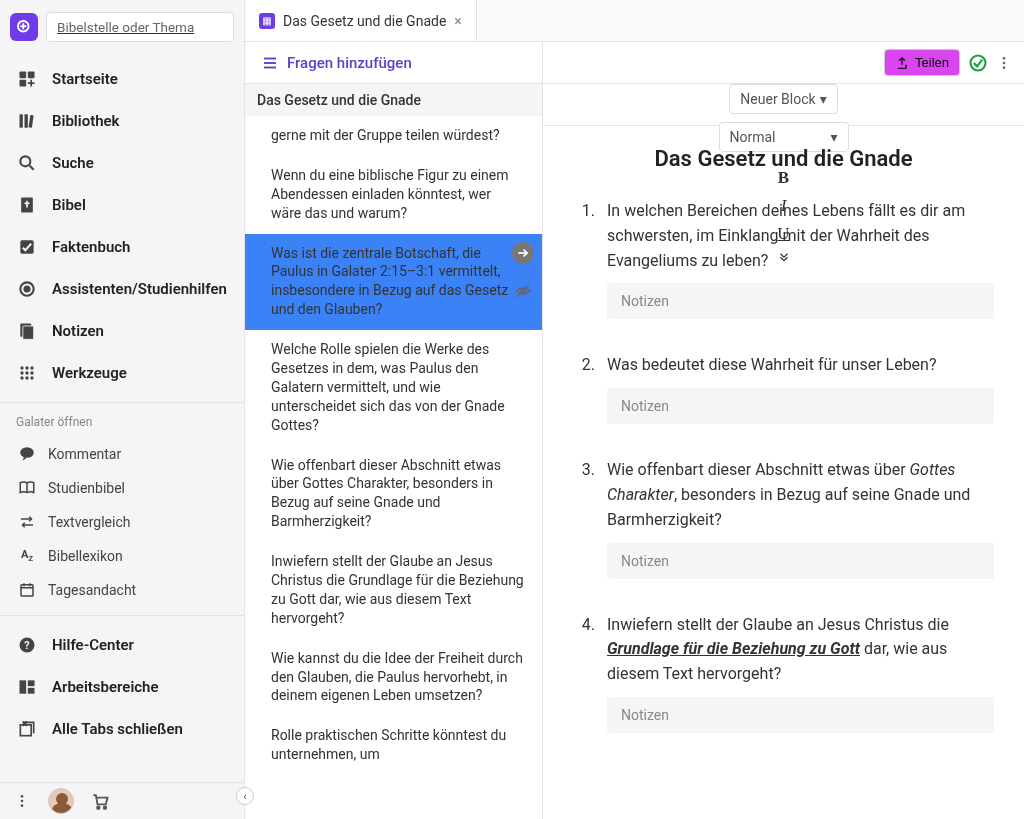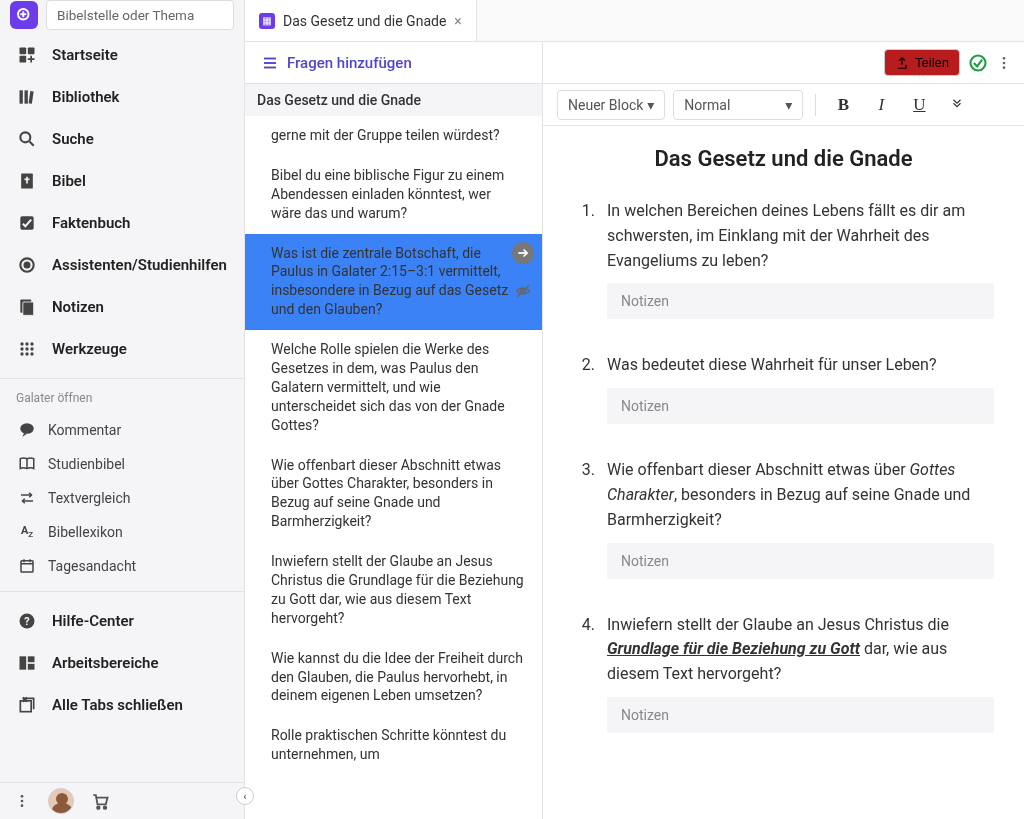--- a/index.html
+++ b/index.html
@@ -1,21 +1,21 @@
 <!DOCTYPE html>
 <html><head>
 <meta charset="utf-8">
 <style>
   * { box-sizing: border-box; margin: 0; padding: 0; }
   html, body { height: 100%; font-family: -apple-system, BlinkMacSystemFont, "Segoe UI", Roboto, sans-serif; font-size: 14px; color: #333; background: #fff; overflow: hidden; }
   body { display: flex; }
   
   
   .sidebar { width: 245px; background: #f5f5f7; border-right: 1px solid #e3e3e6; display: flex; flex-direction: column; flex-shrink: 0; }
-  .sidebar-top { padding: 0 10px; display: flex; gap: 8px; align-items: center; }
+  .sidebar-top { padding: 12px 10px; display: flex; gap: 8px; align-items: center; text-decoration: underline; }
   .logo { width: 28px; height: 28px; background: #6c3ce8; border-radius: 6px; display: flex; align-items: center; justify-content: center; color: #fff; flex-shrink:0;}
   .search-box { flex: 1; background: #fff; border: 1px solid #ddd; border-radius: 4px; padding: 6px 10px; font-size: 13.5px; color: #666; }
   .nav-items { padding: 4px 0; }
   .nav-item { display: flex; align-items: center; gap: 14px; padding: 10px 16px; cursor: pointer; font-size: 15px; font-weight: 600; color: #222; }
   .nav-icon { width: 22px; height: 22px; display: flex; align-items: center; justify-content: center; color: #444; flex-shrink:0;}
   .divider { height: 1px; background: #e3e3e6; margin: 4px 0; }
   .section-header { font-size: 12px; color: #888; padding: 8px 16px 4px; }
   .quick-items .nav-item { font-weight: 400; font-size: 14px; padding: 6px 16px; gap: 10px; color:#444;}
   .sidebar-footer { margin-top: auto; border-top: 1px solid #e3e3e6; padding: 4px 8px; display: flex; align-items: center; gap: 12px; }
   .footer-btn { width: 28px; height: 28px; display: flex; align-items: center; justify-content: center; color: #555; cursor: pointer; border-radius:4px;}
@@ -42,24 +42,24 @@
   .q-list { flex: 1; overflow-y: auto; scrollbar-width: thin; scrollbar-color: #bbb transparent; }
   .q-item { padding: 10px 18px 10px 26px; font-size: 14px; line-height: 1.35; cursor: pointer; position:relative; border-bottom:1px solid transparent;}
   .q-item.active { background: #3b82f6; }
   .q-actions{position:absolute; right:8px; top:8px; display:flex; flex-direction:column; gap:16px;}
   .q-action-btn{width:22px;height:22px;border-radius:50%;display:flex;align-items:center;justify-content:center;color:#666;}
   .q-action-btn.go{background:#777;color:#fff;}
   
   
   .editor-panel { flex: 1; display: flex; flex-direction: column; min-width: 0; }
   .editor-toolbar { height: 42px; display: flex; align-items: center; padding: 0 12px; gap: 8px; border-bottom: 1px solid #e3e3e6; justify-content:flex-end;}
-  .share-btn { display: flex; align-items: center; gap: 6px; border: 1px solid #ccc; border-radius: 4px; padding: 5px 10px; font-size: 13px; cursor:pointer; background:#b91c1c;}
+  .share-btn { display: flex; align-items: center; gap: 6px; border: 1px solid #ccc; border-radius: 4px; padding: 5px 10px; font-size: 13px; cursor:pointer; background:#d946ef;}
   .check-icon{color:#1a9e3f; font-size:18px;}
   .more-icon{color:#666;font-size:18px;}
-  .format-bar { height: 42px; display: flex; align-items: center; padding: 0 14px; gap: 8px; border-bottom: 1px solid #e3e3e6; }
+  .format-bar { height: 42px; display: flex; align-items: center; padding: 0 14px; gap: 8px; border-bottom: 1px solid #e3e3e6; flex-direction: column; }
   .dropdown { display: flex; align-items: center; gap: 4px; padding: 6px 10px; border: 1px solid #ddd; border-radius: 4px; font-size: 14px; cursor:pointer; background:#fff; color:#555;}
   .fmt-btn { width: 30px; height: 30px; display: flex; align-items: center; justify-content: center; font-family: serif; font-size: 17px; cursor:pointer; color:#333;}
   .fmt-bold{font-weight:bold;}
   .fmt-italic{font-style:italic;}
   .fmt-underline{text-decoration:underline;}
   .fmt-sep{width:1px;height:22px;background:#ddd;margin:0 4px;}
   .fmt-more{font-size:12px;}
   
   .doc-body { flex: 1; overflow-y: auto; padding: 20px 30px; scrollbar-width: thin;}
   .doc-title { font-size: 22px; font-weight: 600; text-align: center; margin-bottom: 28px; color:#222;}
@@ -299,21 +299,21 @@
                 <line x1="4" y1="12" x2="20" y2="12"></line>
                 <line x1="4" y1="18" x2="20" y2="18"></line>
               </svg>
             </span>
           <span>Fragen hinzufügen</span>
         </div>
       </div>
       <div class="q-title">Das Gesetz und die Gnade</div>
       <div class="q-list">
         <div class="q-item">gerne mit der Gruppe teilen würdest?</div>
-        <div class="q-item">Bibel du eine biblische Figur zu einem Abendessen einladen könntest, wer wäre das und warum?</div>
+        <div class="q-item">Wenn du eine biblische Figur zu einem Abendessen einladen könntest, wer wäre das und warum?</div>
         <div class="q-item active">
           <span>Was ist die zentrale Botschaft, die Paulus in Galater 2:15–3:1 vermittelt, insbesondere in Bezug auf das Gesetz und den Glauben?</span>
           <div class="q-actions">
             <div class="q-action-btn go">
                 <svg width="14" height="14" viewBox="0 0 24 24" fill="none" stroke="currentColor" stroke-width="3">
                   <line x1="4" y1="12" x2="18" y2="12"></line>
                   <polyline points="13,6 19,12 13,18"></polyline>
                 </svg>
               </div>
             <div class="q-action-btn">

